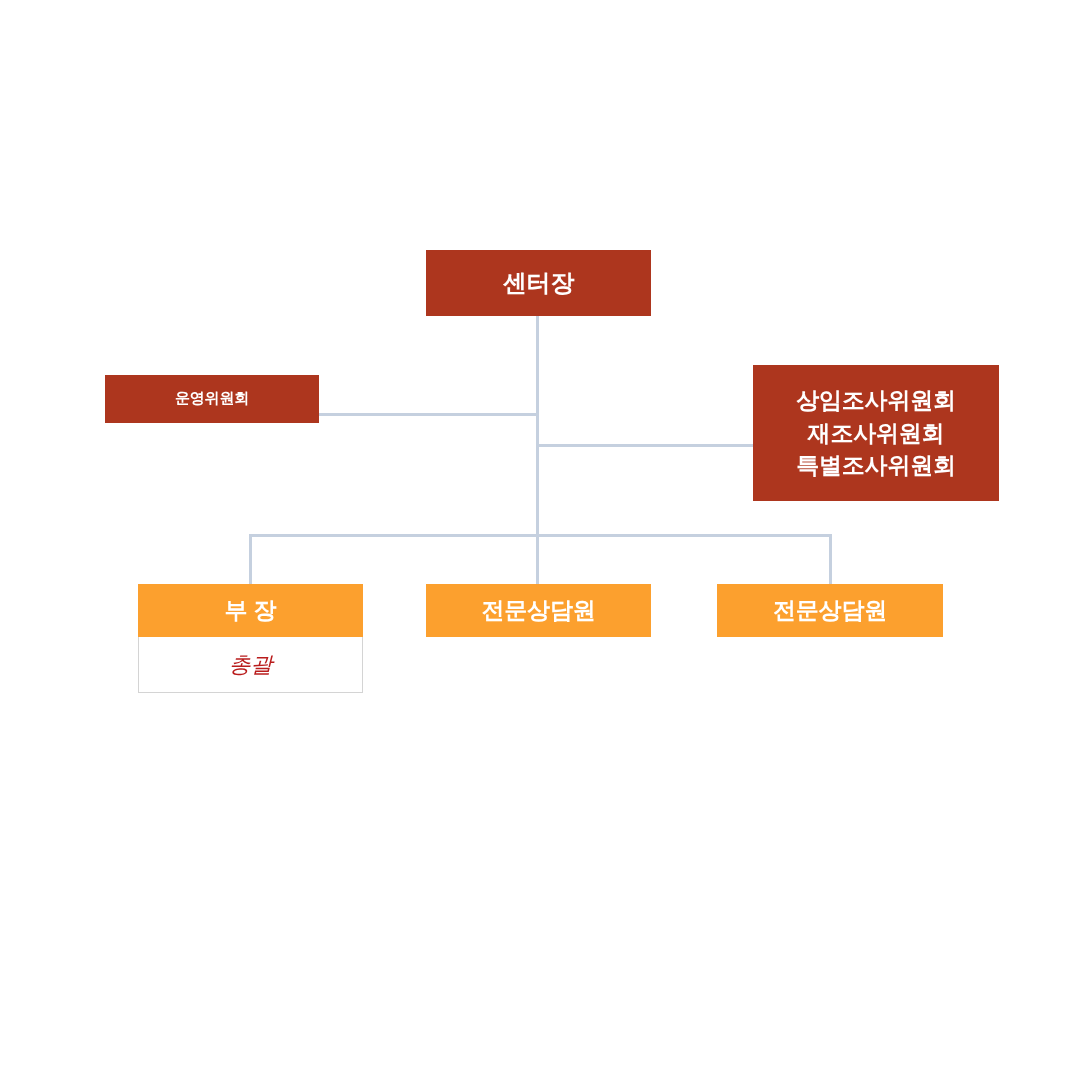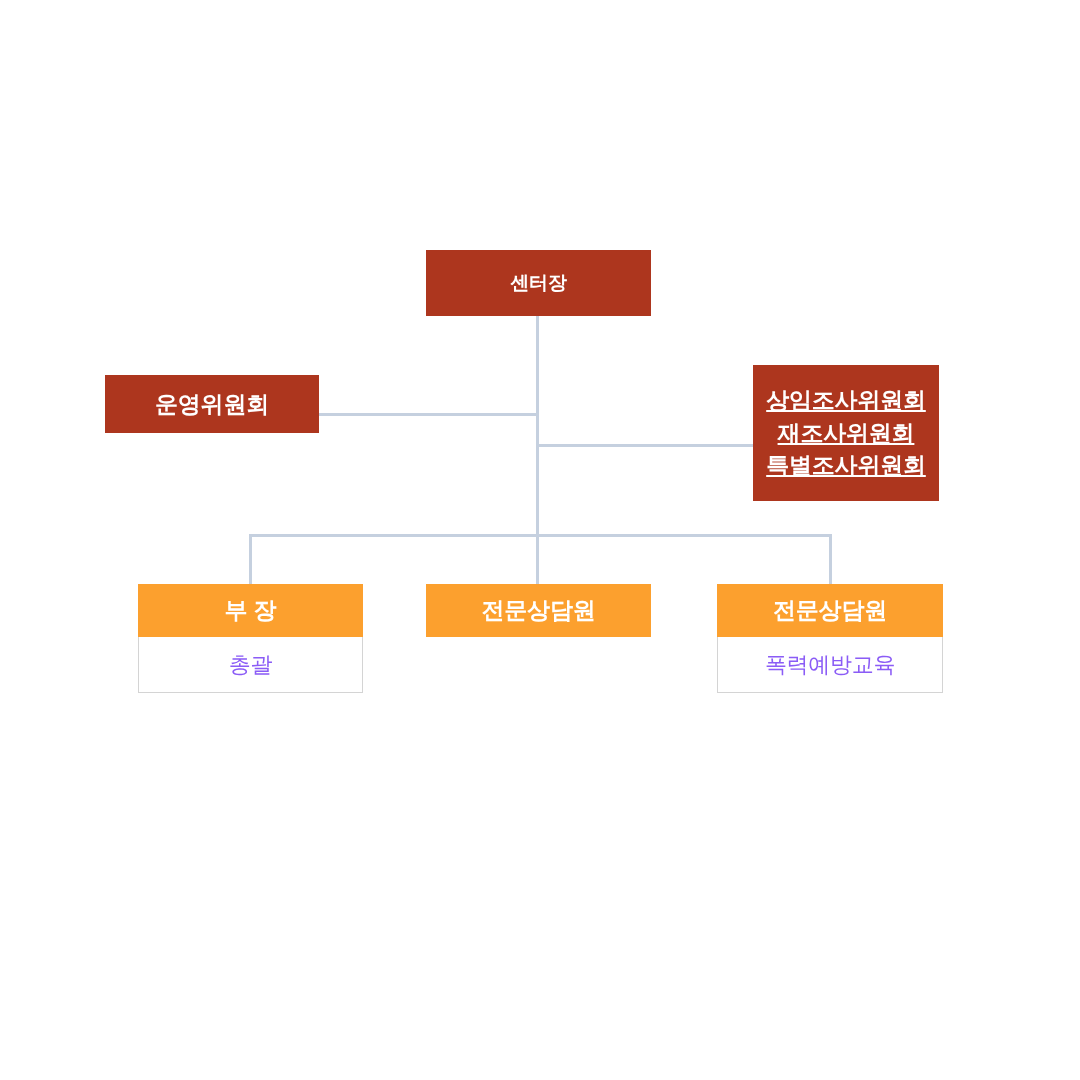--- a/index.html
+++ b/index.html
@@ -64,34 +64,35 @@
     font-weight: bold;
     display: flex;
     align-items: center;
     justify-content: center;
     text-align: center;
     letter-spacing: -0.2px;
   }
   .node.split .body {
     flex: 1 1 auto;
     background: #ffffff;
-    color: #8b5cf6;
+    color: #b91c1c;
     display: flex;
     align-items: center;
     justify-content: center;
     text-align: center;
     border: 1px solid #d4d4d4;
     border-top: none;
     letter-spacing: -0.3px;
+    font-style: italic;
   }
 
   
-  #node-center      { left: 426px; top: 250px;  width: 225px; height: 66px;  font-size: 19px; }
-  #node-steering    { left: 105px; top: 375px;  width: 214px; height: 58px;  font-size: 23px; }
-  #node-committees  { left: 753px; top: 365px;  width: 186px; height: 136px; font-size: 23px; text-decoration: underline; }
+  #node-center      { left: 426px; top: 250px;  width: 225px; height: 66px;  font-size: 24px; }
+  #node-steering    { left: 105px; top: 375px;  width: 214px; height: 48px;  font-size: 15px; font-family: Liberation Serif, serif; }
+  #node-committees  { left: 753px; top: 365px;  width: 246px; height: 136px; font-size: 23px; }
 
   #node-dept        { left: 138px; top: 584px;  width: 225px; height: 109px; }
   #node-counsel-1   { left: 426px; top: 584px;  width: 225px; height: 109px; }
   #node-counsel-2   { left: 717px; top: 584px;  width: 226px; height: 109px; }
 
   #node-dept .head, #node-counsel-1 .head, #node-counsel-2 .head { height: 53px; font-size: 23px; }
   #node-dept .body, #node-counsel-1 .body, #node-counsel-2 .body { font-size: 22px; }
 
   
   #line-trunk       { left: 536px; top: 316px;  height: 220px; }
@@ -139,16 +140,15 @@
     <div class="head">부 장</div>
     <div class="body">총괄</div>
   </div>
 
   <div class="node split" id="node-counsel-1">
     <div class="head">전문상담원</div>
   </div>
 
   <div class="node split" id="node-counsel-2">
     <div class="head">전문상담원</div>
-    <div class="body">폭력예방교육</div>
   </div>
 
 </div>
 
 </body></html>

